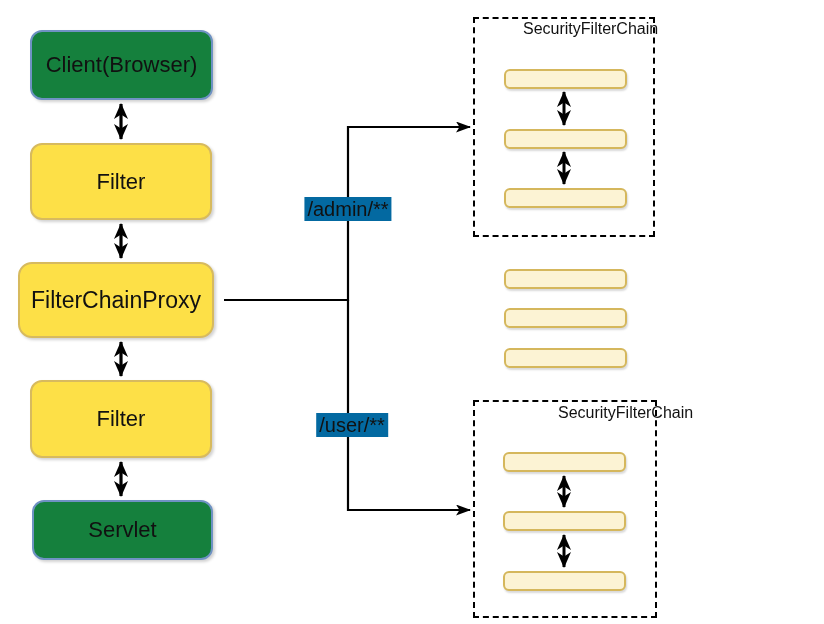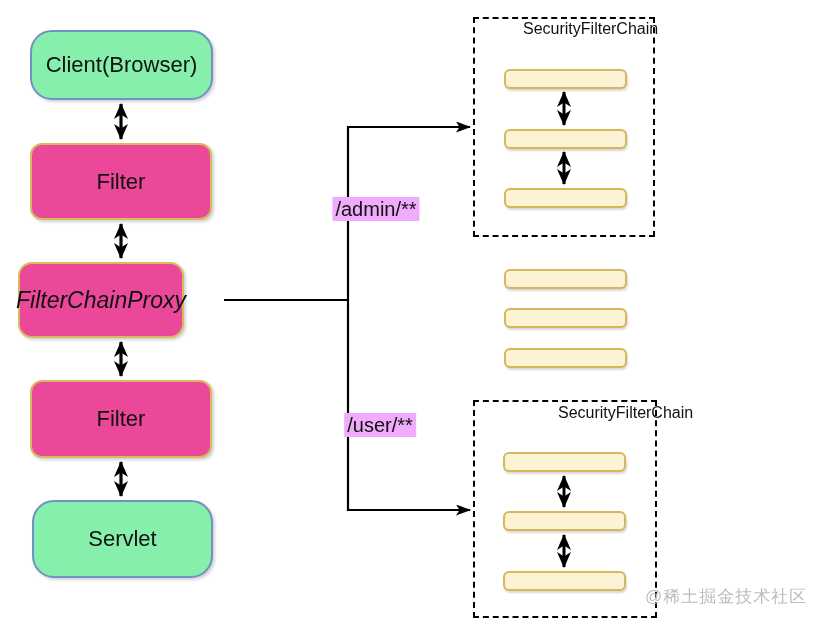--- a/index.html
+++ b/index.html
@@ -7,36 +7,36 @@
     position:relative;width:824px;height:624px;background:#ffffff;overflow:hidden;
     font-family:"Liberation Sans",sans-serif;color:#111;
   }
   .connectors{position:absolute;left:0;top:0;width:824px;height:624px;pointer-events:none;}
   .node{
     position:absolute;display:flex;align-items:center;justify-content:center;
     border-radius:12px;border:2px solid;box-sizing:border-box;
     font-size:22px;box-shadow:2px 2px 3px rgba(0,0,0,0.18);
     white-space:nowrap;
   }
-  .node.blue{background:#86efac;border-color:#6f92c3;border-radius:22px;}
-  .node.yellow{background:#ec4899;border-color:#d7ba5e;text-align:right;}
+  .node.blue{background:#15803d;border-color:#6f92c3;}
+  .node.yellow{background:#fde047;border-color:#d7ba5e;text-align:right;}
   .bar{
     position:absolute;width:123px;height:20px;box-sizing:border-box;
     background:#fcf3d4;border:2px solid #d5b75c;border-radius:6px;
     box-shadow:1px 2px 2px rgba(0,0,0,0.15);
   }
   .dashed-box{
     position:absolute;border:2px dashed #000;box-sizing:border-box;background:transparent;
   }
   .chain-title{
     position:absolute;font-size:16px;color:#111;white-space:nowrap;background:transparent;
   }
   .edge-label{
-    position:absolute;transform:translateX(-50%);background:#f0abfc;
-    padding:1px 3px;font-size:20px;color:#111;white-space:nowrap;line-height:1.1;margin-left:28px;
+    position:absolute;transform:translateX(-50%);background:#0369a1;
+    padding:1px 3px;font-size:20px;color:#111;white-space:nowrap;line-height:1.1;
   }
   .watermark{
     position:absolute;font-size:17px;color:#bcbcbc;white-space:nowrap;letter-spacing:1px;
   }
 </style>
 </head>
 <body>
 
 <div class="canvas">
 
@@ -74,29 +74,29 @@
   </svg>
 
   <div class="node blue" style="left:30px;top:30px;width:183px;height:70px;">
     <span>Client(Browser)</span>
   </div>
 
   <div class="node yellow" style="left:30px;top:143px;width:182px;height:77px;">
     <span>Filter</span>
   </div>
 
-  <div class="node yellow" style="left:18px;top:262px;width:166px;height:76px;font-size:23px;border-radius:14px;font-style:italic;">
+  <div class="node yellow" style="left:18px;top:262px;width:196px;height:76px;font-size:23px;border-radius:14px;">
     <span>FilterChainProxy</span>
   </div>
 
   <div class="node yellow" style="left:30px;top:380px;width:182px;height:78px;">
     <span>Filter</span>
   </div>
 
-  <div class="node blue" style="left:32px;top:500px;width:181px;height:78px;">
+  <div class="node blue" style="left:32px;top:500px;width:181px;height:60px;">
     <span>Servlet</span>
   </div>
 
   <div class="edge-label" style="left:348px;top:197px;">/admin/**</div>
   <div class="edge-label" style="left:352px;top:413px;">/user/**</div>
 
   <div class="dashed-box" style="left:473px;top:17px;width:182px;height:220px;"></div>
   <div class="chain-title" style="left:523px;top:20px;">SecurityFilterChain</div>
   <div class="bar" style="left:504px;top:69px;"></div>
   <div class="bar" style="left:504px;top:129px;"></div>
@@ -105,15 +105,14 @@
   <div class="bar" style="left:504px;top:269px;"></div>
   <div class="bar" style="left:504px;top:308px;"></div>
   <div class="bar" style="left:504px;top:348px;"></div>
 
   <div class="dashed-box" style="left:473px;top:400px;width:184px;height:218px;"></div>
   <div class="chain-title" style="left:558px;top:404px;">SecurityFilterChain</div>
   <div class="bar" style="left:503px;top:452px;"></div>
   <div class="bar" style="left:503px;top:511px;"></div>
   <div class="bar" style="left:503px;top:571px;"></div>
 
-  <div class="watermark" style="left:645px;top:585px;">@稀土掘金技术社区</div>
 
 </div>
 
 </body></html>

